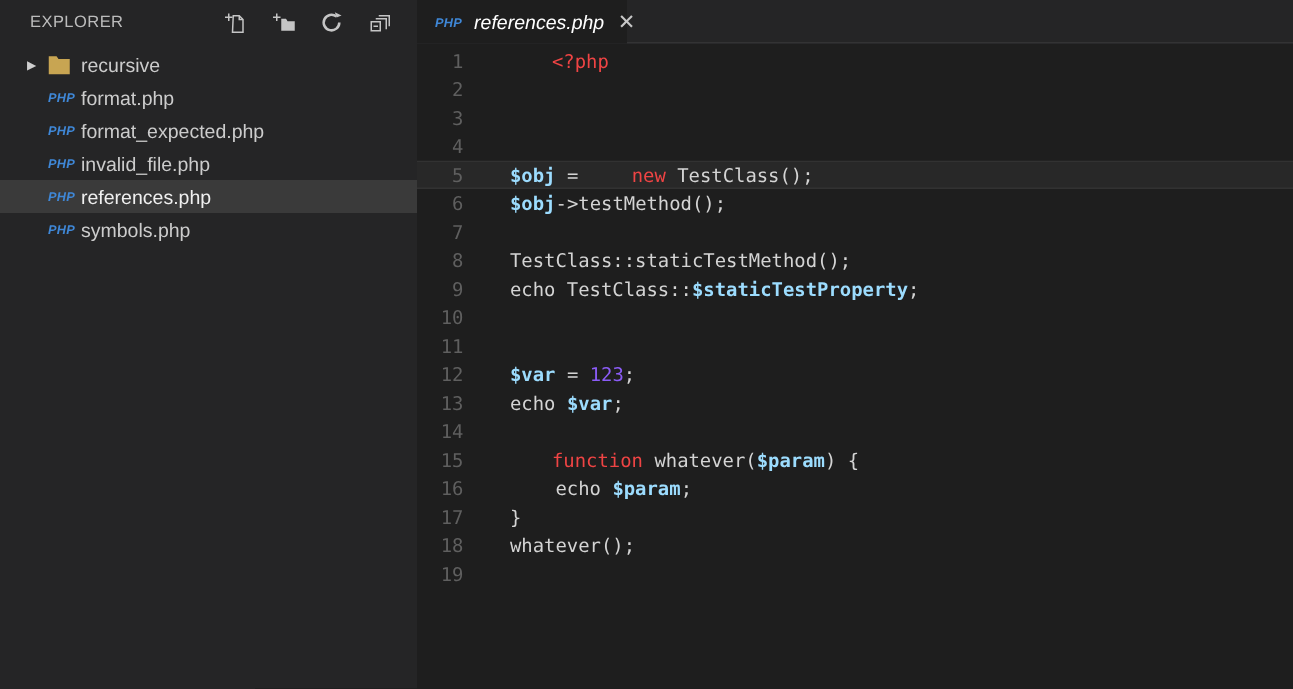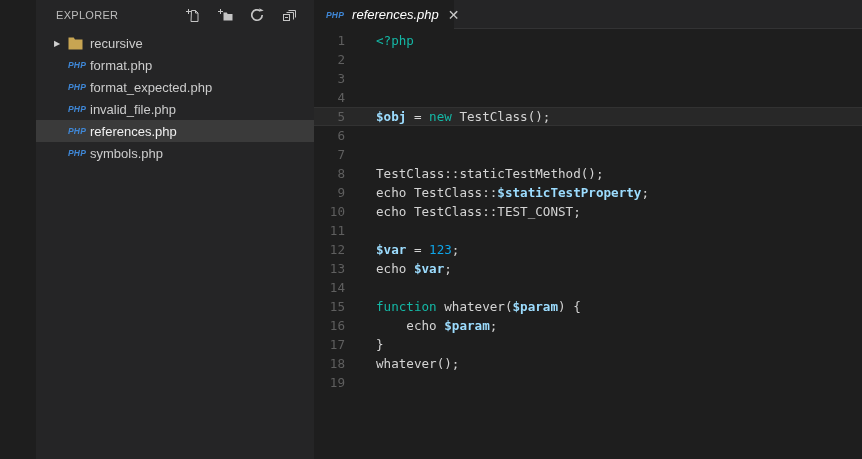--- a/index.html
+++ b/index.html
@@ -3,21 +3,21 @@
 <meta charset="utf-8">
 <style>
   * { box-sizing: border-box; }
   html, body { margin: 0; padding: 0; }
   body {
     width: 862px; height: 459px; overflow: hidden;
     background: #1e1e1e;
     font-family: "Liberation Sans", sans-serif;
     -webkit-font-smoothing: antialiased;
   }
-  .app { display: flex; width: 862px; height: 459px; padding-left: 36px; }
+  .app { display: flex; width: 862px; height: 459px; }
 
   
   .sidebar {
     width: 278px; flex: none; background: #252526;
     display: flex; flex-direction: column; color: #cccccc;
   }
   .sidebar-header {
     height: 30px; flex: none; display: flex; align-items: center;
     padding-left: 20px;
   }
@@ -83,24 +83,24 @@
   }
   .code-line { display: flex; height: 19px; white-space: pre; }
   .code-line.current {
     background: #282828;
     box-shadow: inset 0 1px 0 #323232, inset 0 -1px 0 #323232;
   }
   .gutter {
     width: 31px; flex: none; text-align: right; color: #5f5f5f; user-select: none;
   }
   .code { padding-left: 31px; }
-  .tok-kw  { color: #14b8a6; }
+  .tok-kw  { color: #ef4444; margin-left: 28px; }
   .tok-cls { color: #4ec9b0; }
   .tok-var { color: #9cdcfe; font-weight: bold; }
-  .tok-num { color: #0ea5e9; }
+  .tok-num { color: #8b5cf6; }
   .tok-def { color: #d4d4d4; }
 </style>
 </head>
 <body>
 
 <div class="app">
 
   <div class="sidebar">
     <div class="sidebar-header">
       <span class="sidebar-title">EXPLORER</span>
@@ -197,25 +197,25 @@
         <span class="tab-label">references.php</span>
         <span class="tab-close">✕</span>
       </div>
     </div>
     <div class="editor" id="editor">
         <div class="code-line"><span class="gutter">1</span><span class="code"><span class="tok-kw">&lt;?php</span></span></div>
         <div class="code-line"><span class="gutter">2</span><span class="code"></span></div>
         <div class="code-line"><span class="gutter">3</span></div>
         <div class="code-line"><span class="gutter">4</span><span class="code"></span></div>
         <div class="code-line current"><span class="gutter">5</span><span class="code"><span class="tok-var">$obj</span><span class="tok-def"> = </span><span class="tok-kw">new</span><span class="tok-def"> TestClass();</span></span></div>
-        <div class="code-line"><span class="gutter">6</span></div>
+        <div class="code-line"><span class="gutter">6</span><span class="code"><span class="tok-var">$obj</span><span class="tok-def">-&gt;testMethod();</span></span></div>
         <div class="code-line"><span class="gutter">7</span></div>
         <div class="code-line"><span class="gutter">8</span><span class="code"><span class="tok-def">TestClass::staticTestMethod();</span></span></div>
         <div class="code-line"><span class="gutter">9</span><span class="code"><span class="tok-def">echo TestClass::</span><span class="tok-var">$staticTestProperty</span><span class="tok-def">;</span></span></div>
-        <div class="code-line"><span class="gutter">10</span><span class="code"><span class="tok-def">echo TestClass::TEST_CONST;</span></span></div>
+        <div class="code-line"><span class="gutter">10</span></div>
         <div class="code-line"><span class="gutter">11</span><span class="code"></span></div>
         <div class="code-line"><span class="gutter">12</span><span class="code"><span class="tok-var">$var</span><span class="tok-def"> = </span><span class="tok-num">123</span><span class="tok-def">;</span></span></div>
         <div class="code-line"><span class="gutter">13</span><span class="code"><span class="tok-def">echo </span><span class="tok-var">$var</span><span class="tok-def">;</span></span></div>
         <div class="code-line"><span class="gutter">14</span><span class="code"></span></div>
         <div class="code-line"><span class="gutter">15</span><span class="code"><span class="tok-kw">function</span><span class="tok-def"> whatever(</span><span class="tok-var">$param</span><span class="tok-def">) {</span></span></div>
         <div class="code-line"><span class="gutter">16</span><span class="code"><span class="tok-def">    echo </span><span class="tok-var">$param</span><span class="tok-def">;</span></span></div>
         <div class="code-line"><span class="gutter">17</span><span class="code"><span class="tok-def">}</span></span></div>
         <div class="code-line"><span class="gutter">18</span><span class="code"><span class="tok-def">whatever();</span></span></div>
         <div class="code-line"><span class="gutter">19</span><span class="code"></span></div>
       </div>

